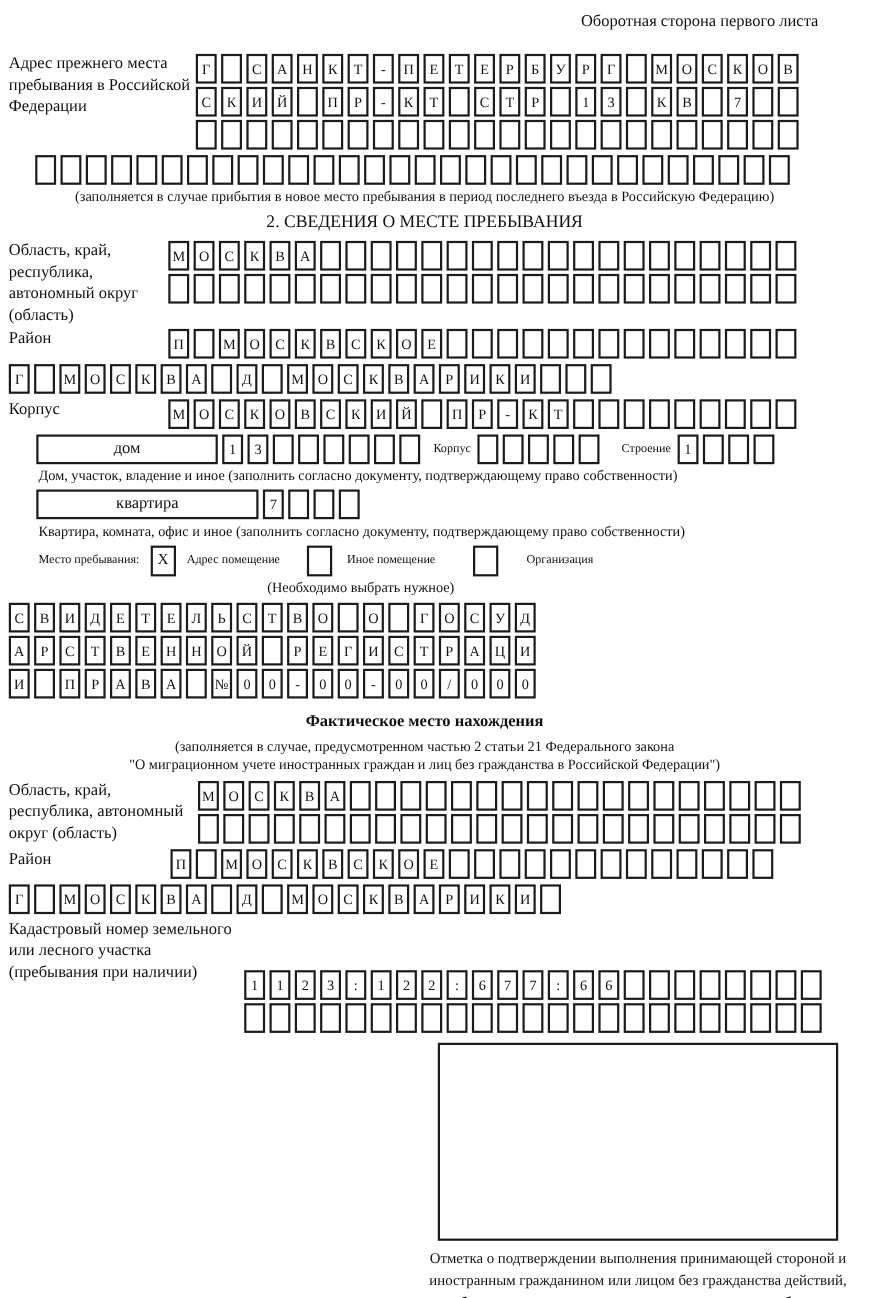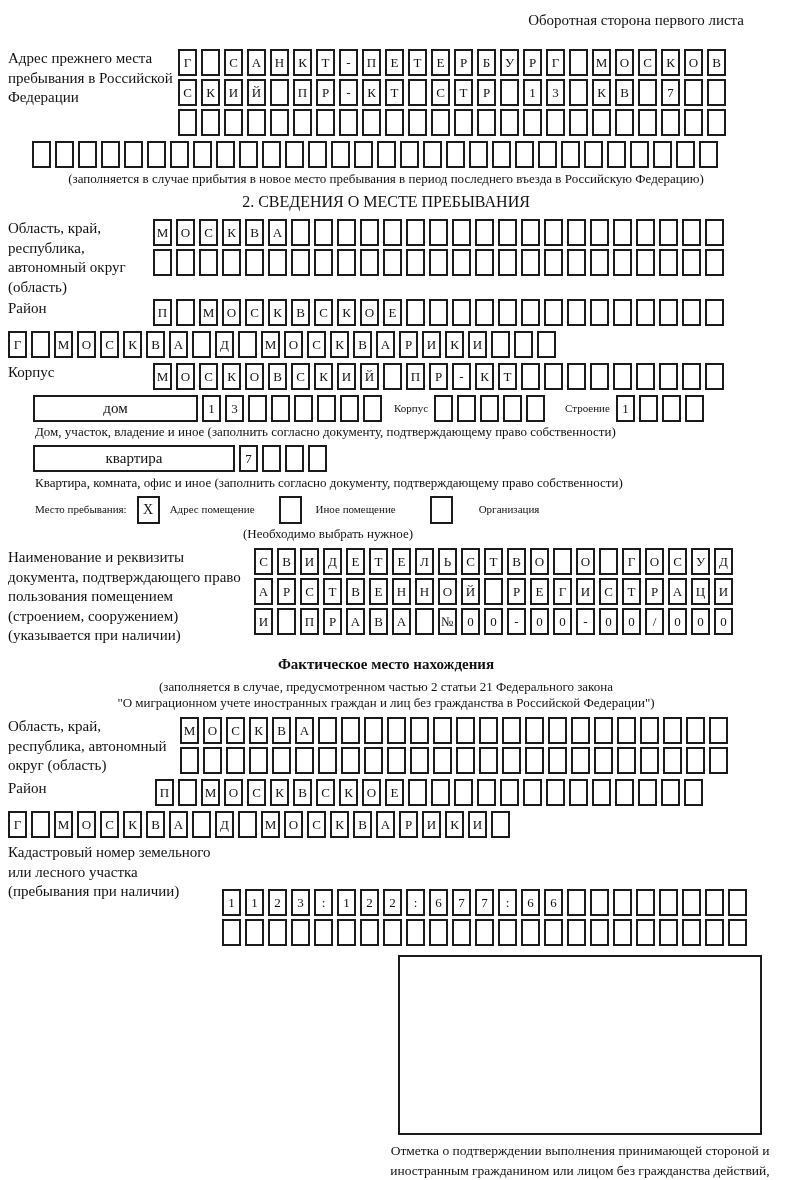--- a/index.html
+++ b/index.html
@@ -358,21 +358,20 @@
   <div class="chk">X</div>
   <div class="inline-lbl" style="margin:0 24px 0 10px;">Адрес помещение</div>
   <div class="chk"></div>
   <div class="inline-lbl" style="margin:0 34px 0 14px;">Иное помещение</div>
   <div class="chk"></div>
   <div class="inline-lbl" style="margin-left:26px;">Организация</div>
 </div>
 <div class="cap" style="text-align:center;width:640px;margin-bottom:6px;">(Необходимо выбрать нужное)</div>
 
 <div class="field">
-  <div class="flabel" style="width:246px;padding-right:8px;box-sizing:border-box;">Наименование и реквизиты документа, подтверждающего право пользования помещением (строением, сооружением) (указывается при наличии)</div>
   <div class="rows">
     <div class="cells-row">
         <span class="cell">С</span>
         <span class="cell">В</span>
         <span class="cell">И</span>
         <span class="cell">Д</span>
         <span class="cell">Е</span>
         <span class="cell">Т</span>
         <span class="cell">Е</span>
         <span class="cell">Л</span>

